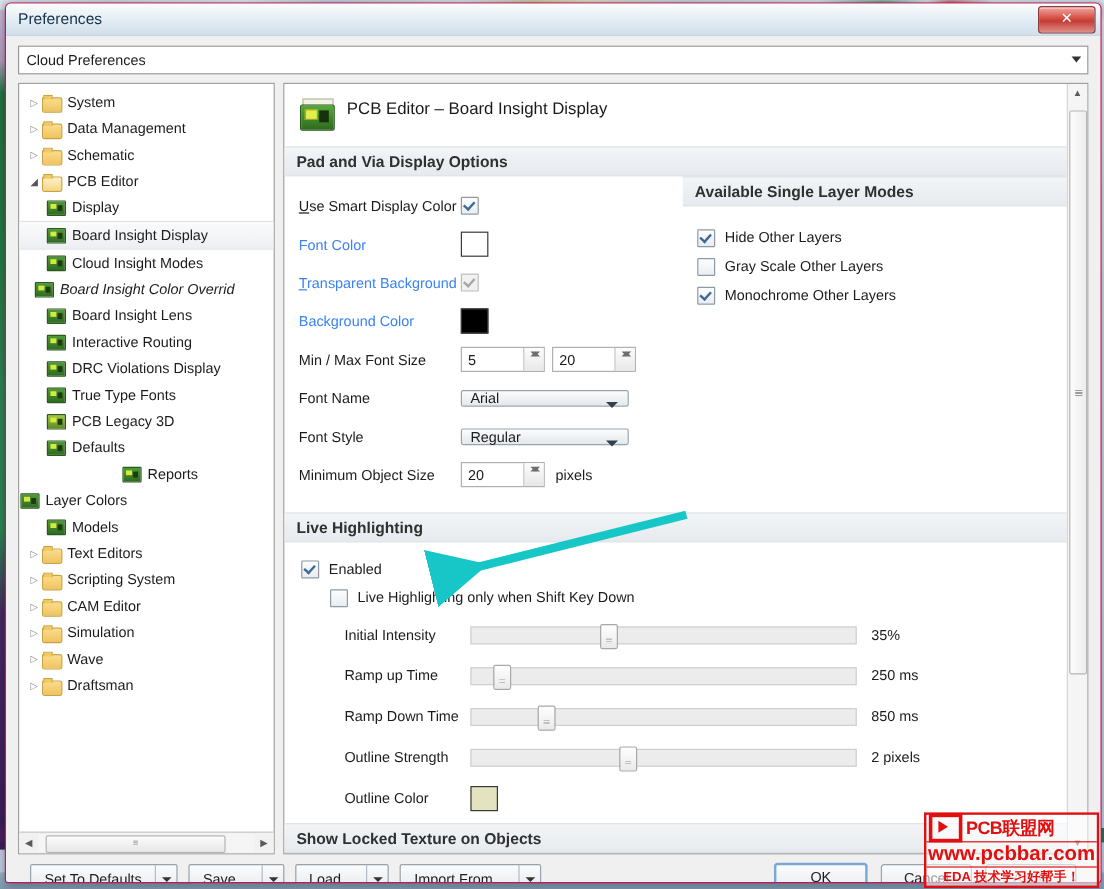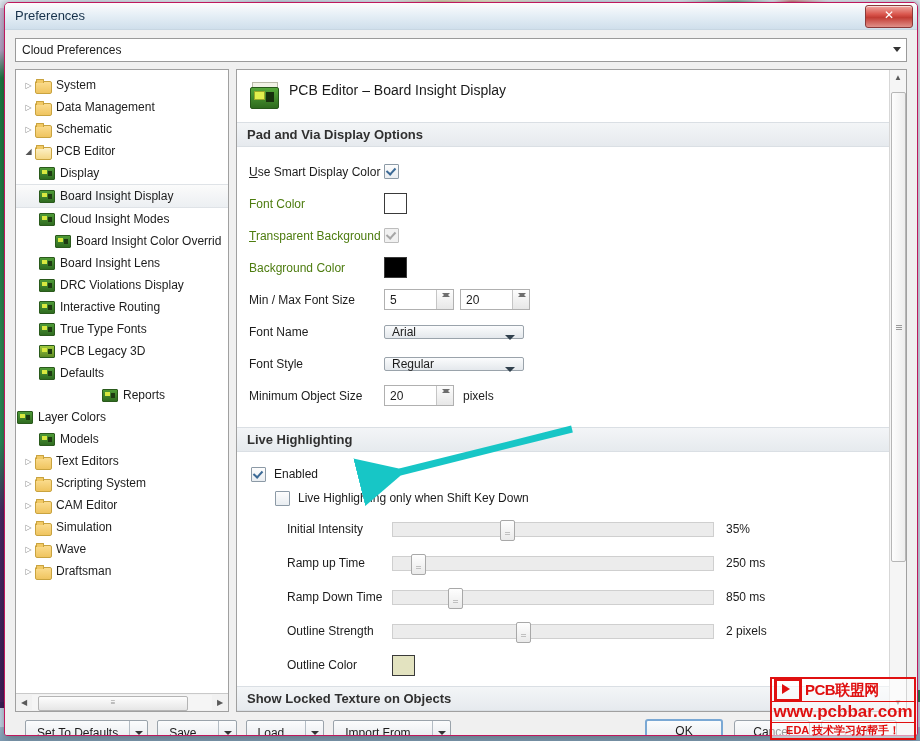--- a/index.html
+++ b/index.html
@@ -96,21 +96,21 @@
 
   .grouphdr{background:linear-gradient(180deg,#f3f5f7 0%,#e6eaee 100%);
     border-top:1px solid #dadfe4;border-bottom:1px solid #dadfe4;
     font-weight:bold;font-size:13px;color:#303030;padding:4px 0 4px 10px;}
   .cols{display:flex;padding:12px 0 0 0;}
   .colL{width:320px;padding-left:12px;}
   .colR{flex:1;padding-left:12px;}
 
   .frow{display:flex;align-items:center;height:25px;margin-bottom:7px;}
   .frow .fl{width:135px;font-size:12px;}
-  .frow .fl.dim{color:#4d7c0f;}
+  .frow .fl.dim{color:#3b82f6;}
   .acc{text-decoration:underline;}
 
   .cb{width:13px;height:13px;border:1px solid #8c9aa6;background:linear-gradient(180deg,#fdfdfd 0%,#e9edf1 100%);
     display:inline-block;position:relative;flex:0 0 13px;cursor:pointer;border-radius:1px;}
   .cb.on:after{content:"";position:absolute;left:3px;top:1px;width:4px;height:7px;
     border:solid #3c6a96;border-width:0 2px 2px 0;transform:rotate(42deg);}
   .cb.dis{border-color:#bdbdbd;background:#f1f1f1;}
   .cb.dis.on:after{border-color:#a6a6a6;}
 
   .swatch{width:21px;height:19px;border:1px solid #3a3a3a;flex:0 0 21px;cursor:pointer;}
@@ -245,43 +245,43 @@
                 <b></b>
               </span>
               <span class="lbl">Board Insight Display</span>
             </div>
             <div class="trow " style="padding-left: 22px;">
               <span class="pcbicon">
                 <b></b>
               </span>
               <span class="lbl">Cloud Insight Modes</span>
             </div>
-            <div class="trow " style="padding-left: 38px;">
+            <div class="trow " style="padding-left: 12px; font-style: italic;">
               <span class="pcbicon">
                 <b></b>
               </span>
               <span class="lbl">Board Insight Color Overrid</span>
             </div>
             <div class="trow " style="padding-left: 22px;">
               <span class="pcbicon">
                 <b></b>
               </span>
               <span class="lbl">Board Insight Lens</span>
             </div>
             <div class="trow " style="padding-left: 22px;">
               <span class="pcbicon">
                 <b></b>
               </span>
+              <span class="lbl">Interactive Routing</span>
+            </div>
+            <div class="trow " style="padding-left: 22px;">
+              <span class="pcbicon">
+                <b></b>
+              </span>
               <span class="lbl">DRC Violations Display</span>
-            </div>
-            <div class="trow " style="padding-left: 22px;">
-              <span class="pcbicon">
-                <b></b>
-              </span>
-              <span class="lbl">Interactive Routing</span>
             </div>
             <div class="trow " style="padding-left: 22px;">
               <span class="pcbicon">
                 <b></b>
               </span>
               <span class="lbl">True Type Fonts</span>
             </div>
             <div class="trow " style="padding-left: 22px;">
               <span class="pcbicon d3">
                 <b></b>
@@ -434,20 +434,37 @@
                 <span class="fl">Minimum Object Size</span>
                 <span class="spin">
                   <span>20</span>
                   <span class="btns"><span class="u"></span><span class="d"></span></span>
                 </span>
                 <span style="margin-left:9px">pixels</span>
               </div>
 
             </div>
 
+            <div class="colR">
+              <div class="grouphdr" style="margin:-12px 0 0 -12px;">Available Single Layer Modes</div>
+              <div id="slmodes" style="padding-top:14px">
+                  <div class="chkrow">
+                    <span class="cb on"></span>
+                    <span>Hide Other Layers</span>
+                  </div>
+                  <div class="chkrow">
+                    <span class="cb"></span>
+                    <span>Gray Scale Other Layers</span>
+                  </div>
+                  <div class="chkrow">
+                    <span class="cb on"></span>
+                    <span>Monochrome Other Layers</span>
+                  </div>
+                </div>
+            </div>
           </div>
 
           <div class="grouphdr" style="margin-top:12px">Live Highlighting</div>
 
           <div style="padding:10px 0 0 14px">
             <div class="chkrow">
               <span class="cb on"></span>
               <span>Enabled</span>
             </div>
             <div class="chkrow" style="padding-left:24px">

